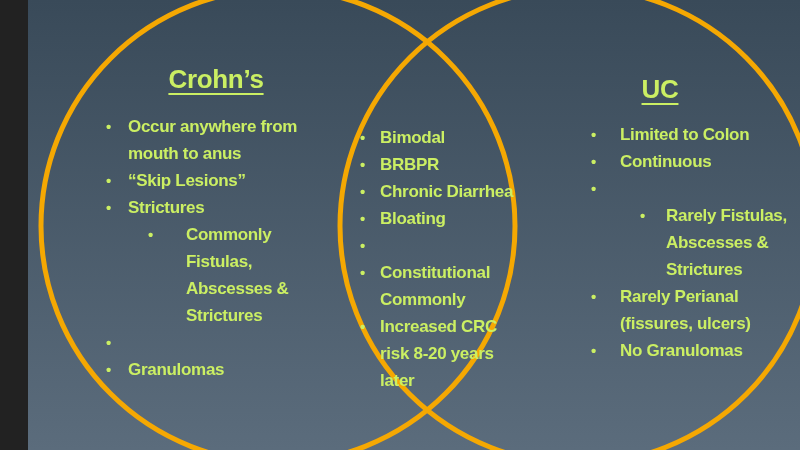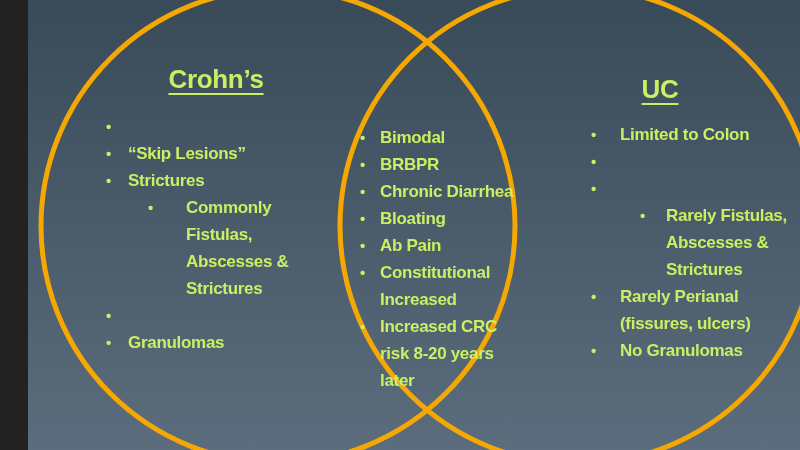--- a/index.html
+++ b/index.html
@@ -58,20 +58,21 @@
     <circle cx="550" cy="226" r="238" fill="none" stroke-width="5" stroke="#F5A802"></circle>
   </svg>
 
   <div class="title title-left">Crohn’s</div>
 
   <div class="title title-right">UC</div>
 
   <ul class="vlist list-left">
     <li>
       <span class="b">•</span>
+      <span class="t">Occur anywhere from mouth to anus</span>
     </li>
     <li>
       <span class="b">•</span>
       <span class="t">“Skip Lesions”</span>
     </li>
     <li>
       <span class="b">•</span>
       <span class="t">Strictures</span>
     </li>
     <li class="lv2">
@@ -99,39 +100,39 @@
     <li>
       <span class="b">•</span>
       <span class="t">Chronic Diarrhea</span>
     </li>
     <li>
       <span class="b">•</span>
       <span class="t">Bloating</span>
     </li>
     <li>
       <span class="b">•</span>
-      <span class="t">Ab Pain</span>
     </li>
     <li>
       <span class="b">•</span>
-      <span class="t">Constitutional Increased</span>
+      <span class="t">Constitutional Commonly</span>
     </li>
     <li>
       <span class="b">•</span>
       <span class="t">Increased CRC risk 8-20 years later</span>
     </li>
   </ul>
 
   <ul class="vlist list-right">
     <li>
       <span class="b">•</span>
       <span class="t">Limited to Colon</span>
     </li>
     <li>
       <span class="b">•</span>
+      <span class="t">Continuous</span>
     </li>
     <li>
       <span class="b">•</span>
     </li>
     <li class="lv2">
       <span class="b">•</span>
       <span class="t">Rarely Fistulas, Abscesses &amp; Strictures</span>
     </li>
     <li>
       <span class="b">•</span>

